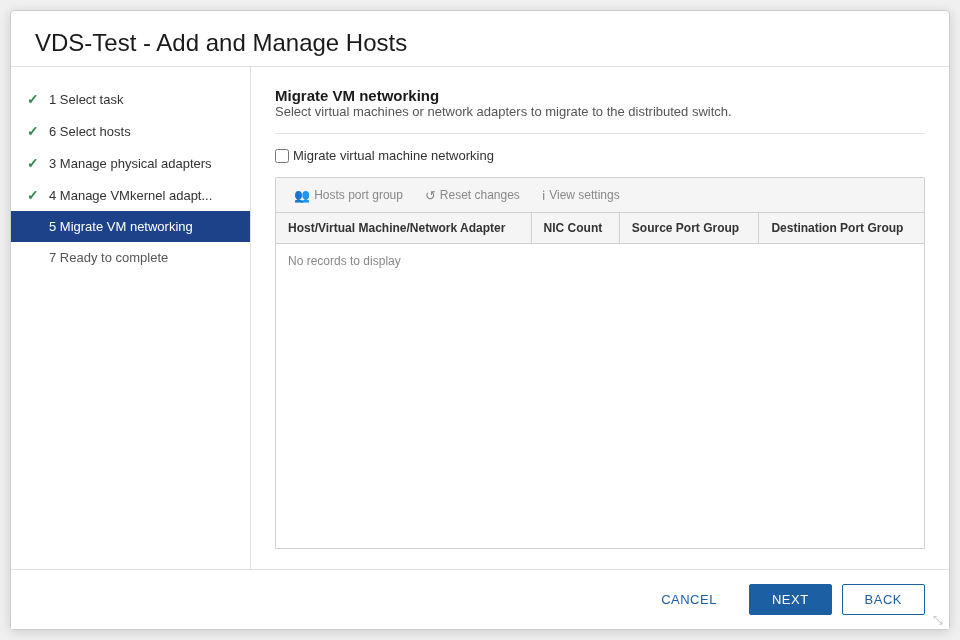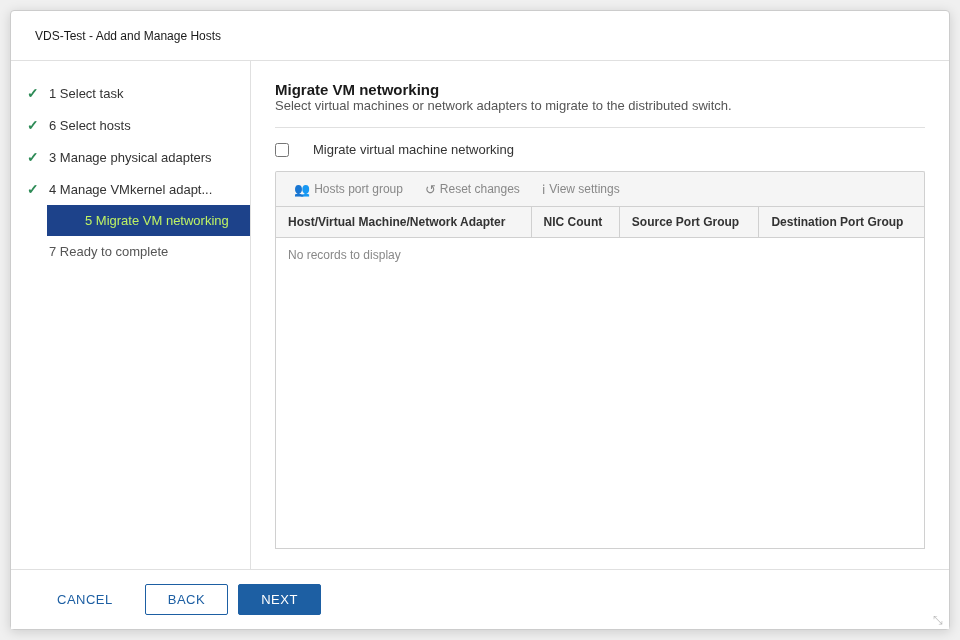--- a/index.html
+++ b/index.html
@@ -18,22 +18,22 @@
       border: 1px solid #ccc;
       border-radius: 4px;
       width: 940px;
       min-height: 620px;
       display: flex;
       flex-direction: column;
       box-shadow: 0 2px 12px rgba(0,0,0,0.15);
       position: relative;
     }
     .dialog-title {
-      padding: 18px 24px 17px 24px;
-      font-size: 12px;
+      padding: 18px 24px 9px 24px;
+      font-size: 24px;
       font-weight: 400;
       color: #1a1a1a;
       border-bottom: 1px solid #e0e0e0;
     }
     .dialog-body {
       display: flex;
       flex: 1;
     }
     
     .sidebar {
@@ -47,23 +47,22 @@
       display: flex;
       align-items: center;
       padding: 8px 16px;
       cursor: pointer;
       color: #555;
       font-size: 13px;
       gap: 6px;
     }
     .sidebar-item.active {
       background: #1d428a;
-      color: #bef264;
+      color: #ffffff;
       font-weight: 500;
-      margin-left: 36px;
     }
     .sidebar-item.completed {
       color: #333;
     }
     .sidebar-item .check-icon {
       color: #2e8b57;
       font-size: 14px;
       font-weight: bold;
       flex-shrink: 0;
       width: 16px;
@@ -90,21 +89,21 @@
     }
     .divider {
       border: none;
       border-top: 1px solid #e0e0e0;
       margin-bottom: 14px;
     }
     
     .checkbox-row {
       display: flex;
       align-items: center;
-      gap: 24px;
+      gap: 4px;
       margin-bottom: 14px;
     }
     .checkbox-row input[type="checkbox"] {
       width: 14px;
       height: 14px;
       cursor: pointer;
     }
     .checkbox-label {
       font-size: 13px;
       color: #333;
@@ -165,20 +164,21 @@
       font-style: italic;
     }
     .empty-row td {
       text-align: left;
       color: #888;
       font-style: normal;
     }
     
     .dialog-footer {
       display: flex;
+      justify-content: flex-end;
       align-items: center;
       gap: 10px;
       padding: 14px 24px;
       border-top: 1px solid #e0e0e0;
       background: #fff;
     }
     .btn {
       padding: 7px 22px;
       font-size: 13px;
       border-radius: 2px;
@@ -289,18 +289,18 @@
               <td colspan="4">No records to display</td>
             </tr>
           </tbody>
         </table>
       </div>
     </div>
   </div>
 
   <div class="dialog-footer">
     <button class="btn btn-cancel">CANCEL</button>
+    <button class="btn btn-next">NEXT</button>
     <button class="btn btn-back">BACK</button>
-    <button class="btn btn-next">NEXT</button>
   </div>
 
   <span class="resize-handle">⤡</span>
 </div>
 
 </body></html>

